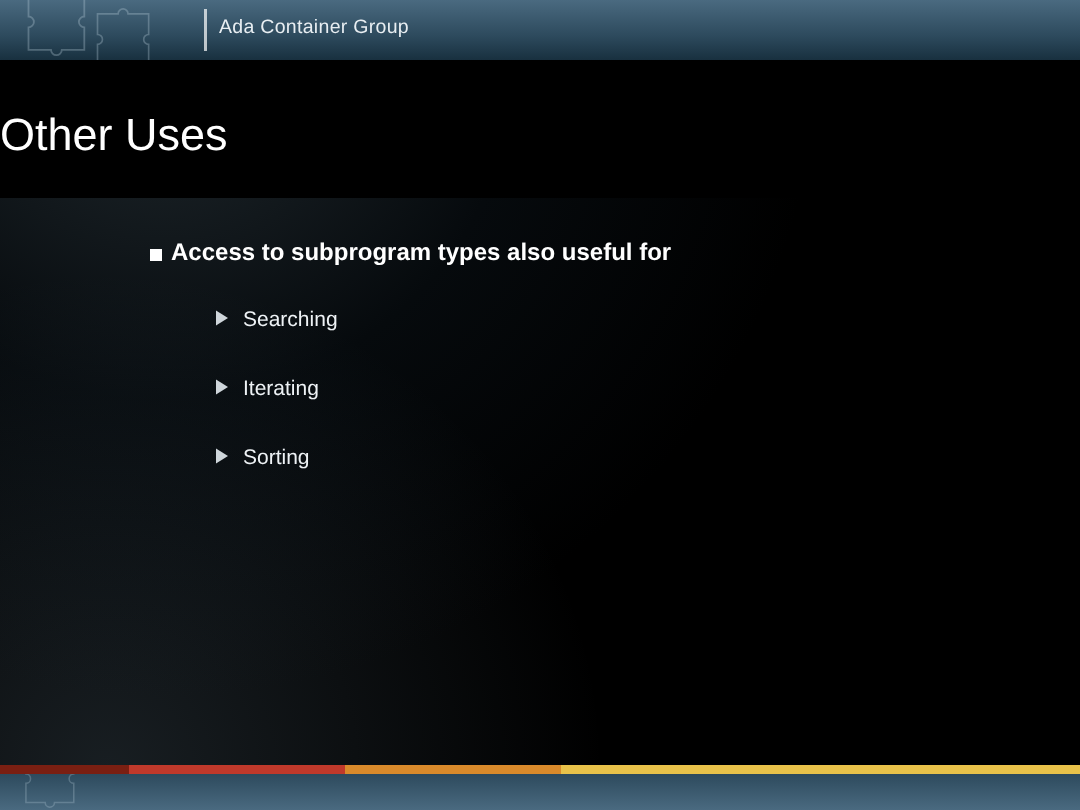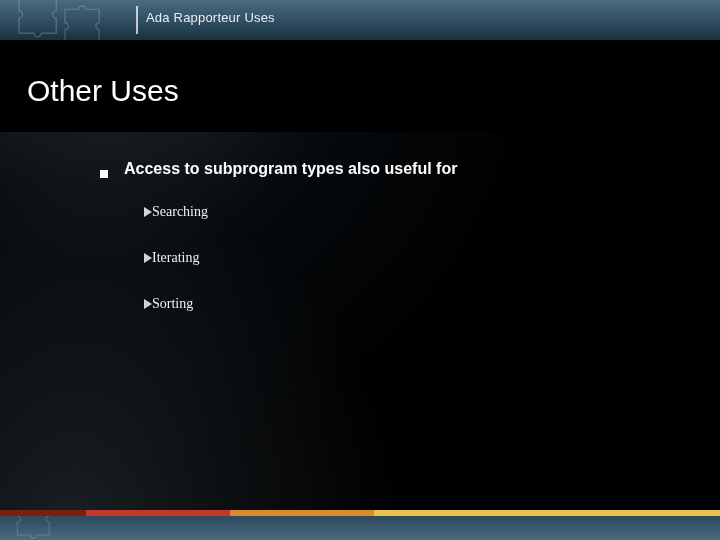--- a/index.html
+++ b/index.html
@@ -48,59 +48,59 @@
     font-size: 13px;
     color: #e8eef2;
     letter-spacing: 0.2px;
   }
 
   .title-wrap {
     position: absolute;
     left: 0; right: 0;
     top: 40px;
     background: #000;
-    padding: 34px 18px 24px 27px;
+    padding: 34px 18px 24px 0;
   }
   .title {
     font-size: 30px;
     font-weight: 400;
     color: #ffffff;
   }
 
   .body {
     position: absolute;
     left: 100px;
     top: 160px;
     right: 40px;
   }
   .b1 {
     display: flex;
-    align-items: flex-end;
-    gap: 16px;
+    align-items: flex-start;
+    gap: 6px;
     margin-bottom: 26px;
   }
   .sq {
     width: 8px; height: 8px;
     background: #fff;
     margin-top: 6px;
     flex: 0 0 auto;
   }
   .b1-text {
     font-size: 16px;
     font-weight: 700;
     color: #fff;
   }
   .sublist {
     margin-left: 44px;
   }
   .b2 {
     display: flex;
     align-items: center;
+    gap: 10px;
     margin-bottom: 30px;
-    font-family: Liberation Serif, serif;
   }
   .tri {
     width: 0; height: 0;
     border-top: 5px solid transparent;
     border-bottom: 5px solid transparent;
     border-left: 8px solid #cfd6db;
     flex: 0 0 auto;
   }
   .b2-text {
     font-size: 14px;
@@ -144,21 +144,21 @@
   <div class="topstrip">
     <div class="puzzle-hint">
       <svg viewBox="0 0 120 70">
         <g fill="none" stroke="#bcd0dc" stroke-width="2" opacity="0.9">
           <path d="M10 20 h25 a6 6 0 1 1 12 0 h25 v25 a6 6 0 1 0 0 12 v25 h-25 a6 6 0 1 1 -12 0 h-25 v-25 a6 6 0 1 0 0 -12 z" transform="scale(0.6) translate(5,-10)"></path>
           <path d="M10 20 h25 a6 6 0 1 1 12 0 h25 v25 a6 6 0 1 0 0 12 v25 h-25 a6 6 0 1 1 -12 0 h-25 v-25 a6 6 0 1 0 0 -12 z" transform="scale(0.55) translate(90,15)"></path>
         </g>
       </svg>
     </div>
     <div class="header-divider"></div>
-    <div class="header-label">Ada Rapporteur Uses</div>
+    <div class="header-label">Ada Container Group</div>
   </div>
 
   <div class="title-wrap">
     <div class="title">Other Uses</div>
   </div>
 
   <div class="body">
 
     <div class="b1">
       <div class="sq"></div>

